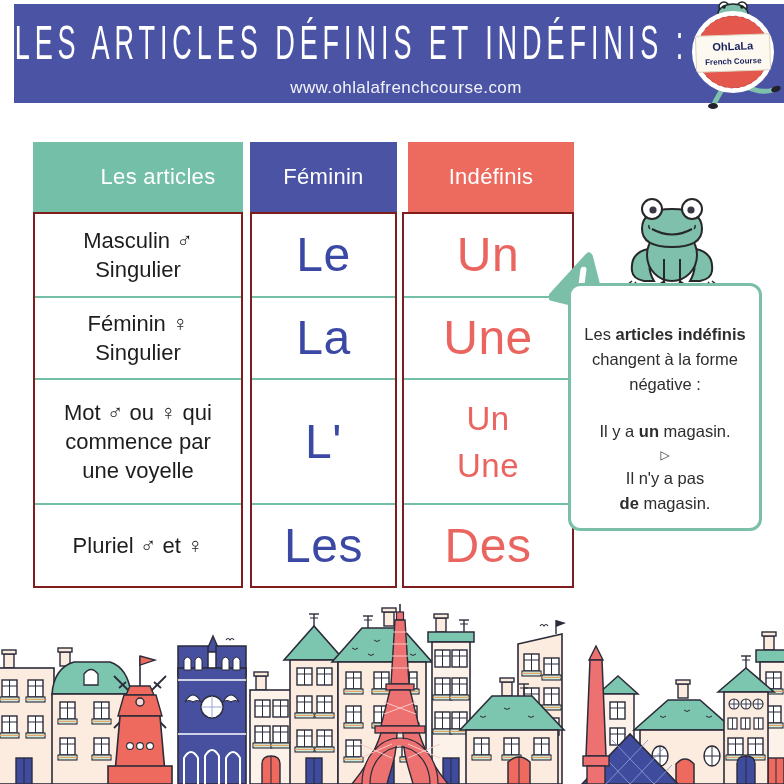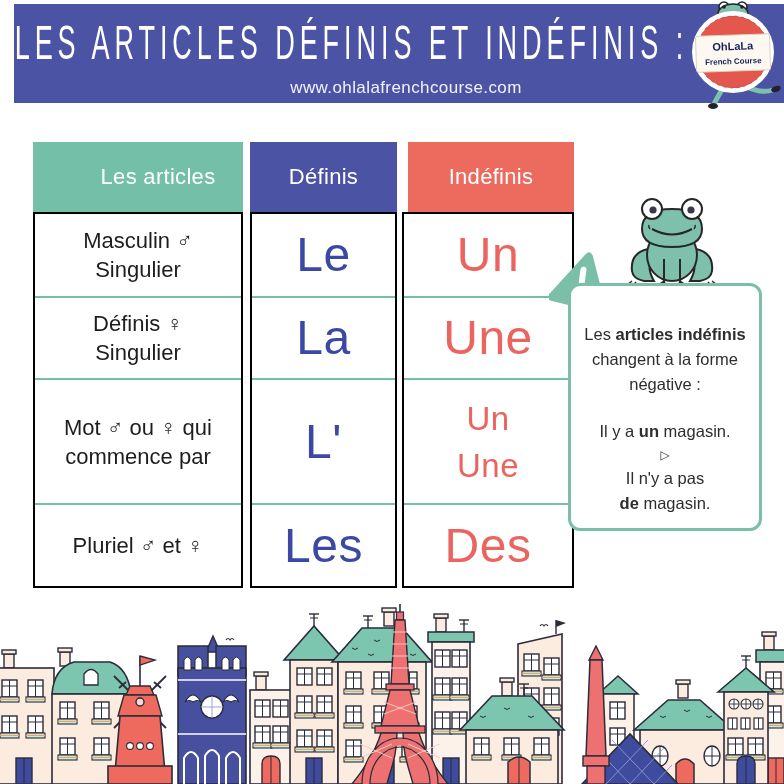--- a/index.html
+++ b/index.html
@@ -22,21 +22,21 @@
   .articles-table{position:absolute;left:33px;top:142px;width:510px;height:446px;}
   .tcol{position:absolute;top:0;}
   .tcol1{left:0;width:210px;}
   .tcol2{left:217px;width:147px;}
   .tcol3{left:369px;width:166px;padding-left:6px;}
   .thead{height:70px;display:flex;align-items:center;justify-content:center;
         color:#ffffff;font-size:22px;font-weight:500;letter-spacing:0.3px;}
   .th-cat{background:#74bfa7;padding-left:40px;}
   .th-def{background:#4b54a4;}
   .th-ind{background:#ed6a5f;}
-  .tbody{position:absolute;top:70px;left:0;right:0;border:2px solid #000000;background:#ffffff;
+  .tbody{position:absolute;top:70px;left:0;right:0;border:2px solid #7f1d1d;background:#ffffff;
         box-sizing:border-box;}
   .trow{display:flex;flex-direction:column;align-items:center;justify-content:center;
         box-sizing:border-box;}
   .trow + .trow{border-top:2px solid #74bfa7;}
   .r1{height:82px;} .r2{height:82px;} .r3{height:125px;} .r4{height:83px;}
   .cat-line{color:#1d1d1d;font-size:22px;line-height:29px;text-align:center;}
   .art{font-size:48px;font-weight:500;letter-spacing:0.5px;line-height:40px;text-align:center;}
   .art-def{color:#3b49a5;}
   .art-ind{color:#ea655f;}
   .art-stack{font-size:33px;line-height:47px;}
@@ -98,35 +98,36 @@
   <div class="articles-table">
 
     <div class="tcol tcol1">
       <div class="thead th-cat">Les articles</div>
       <div class="tbody">
         <div class="trow r1">
           <div class="cat-line">Masculin ♂</div>
           <div class="cat-line">Singulier</div>
         </div>
         <div class="trow r2">
-          <div class="cat-line">Définis ♀</div>
+          <div class="cat-line">Féminin ♀</div>
           <div class="cat-line">Singulier</div>
         </div>
         <div class="trow r3">
           <div class="cat-line">Mot ♂ ou ♀ qui</div>
           <div class="cat-line">commence par</div>
+          <div class="cat-line">une voyelle</div>
         </div>
         <div class="trow r4">
           <div class="cat-line">Pluriel ♂ et ♀</div>
         </div>
       </div>
     </div>
 
     <div class="tcol tcol2">
-      <div class="thead th-def">Définis</div>
+      <div class="thead th-def">Féminin</div>
       <div class="tbody">
         <div class="trow r1">
           <div class="art art-def">Le</div>
         </div>
         <div class="trow r2">
           <div class="art art-def">La</div>
         </div>
         <div class="trow r3">
           <div class="art art-def">L'</div>
         </div>

